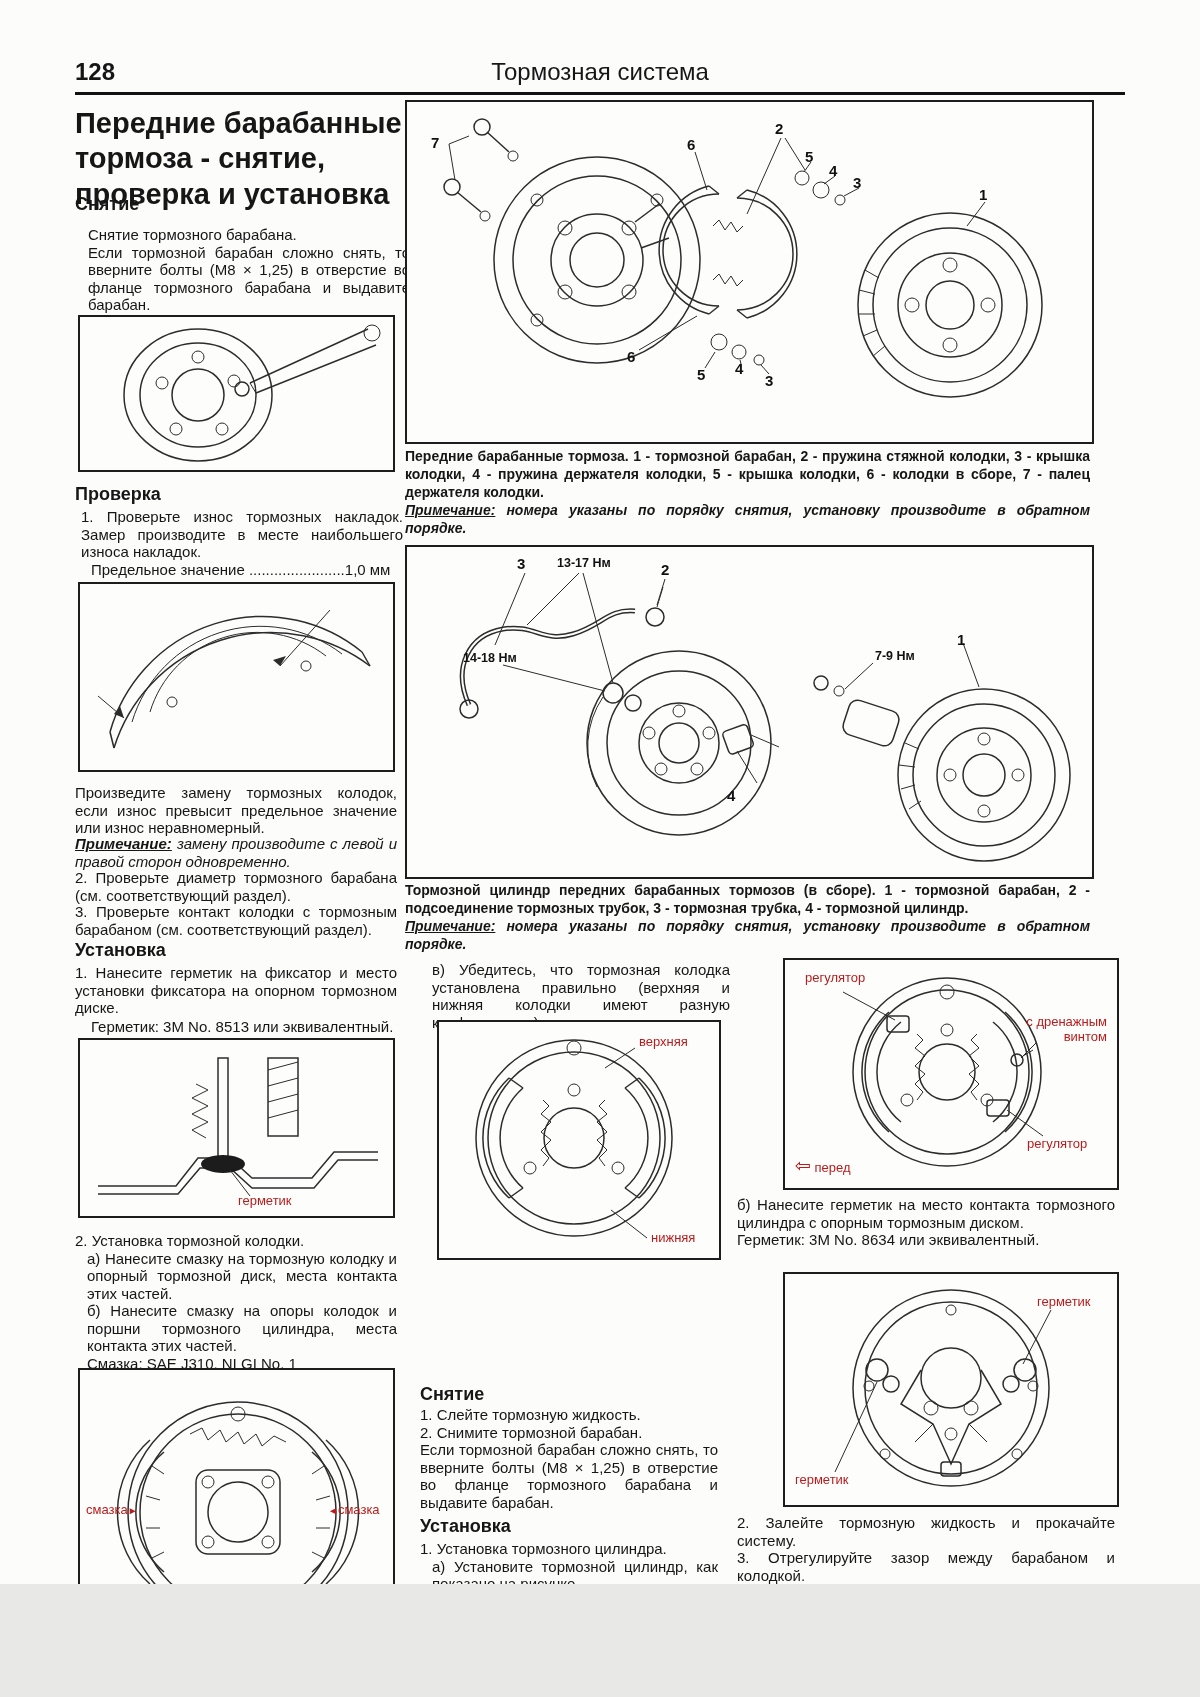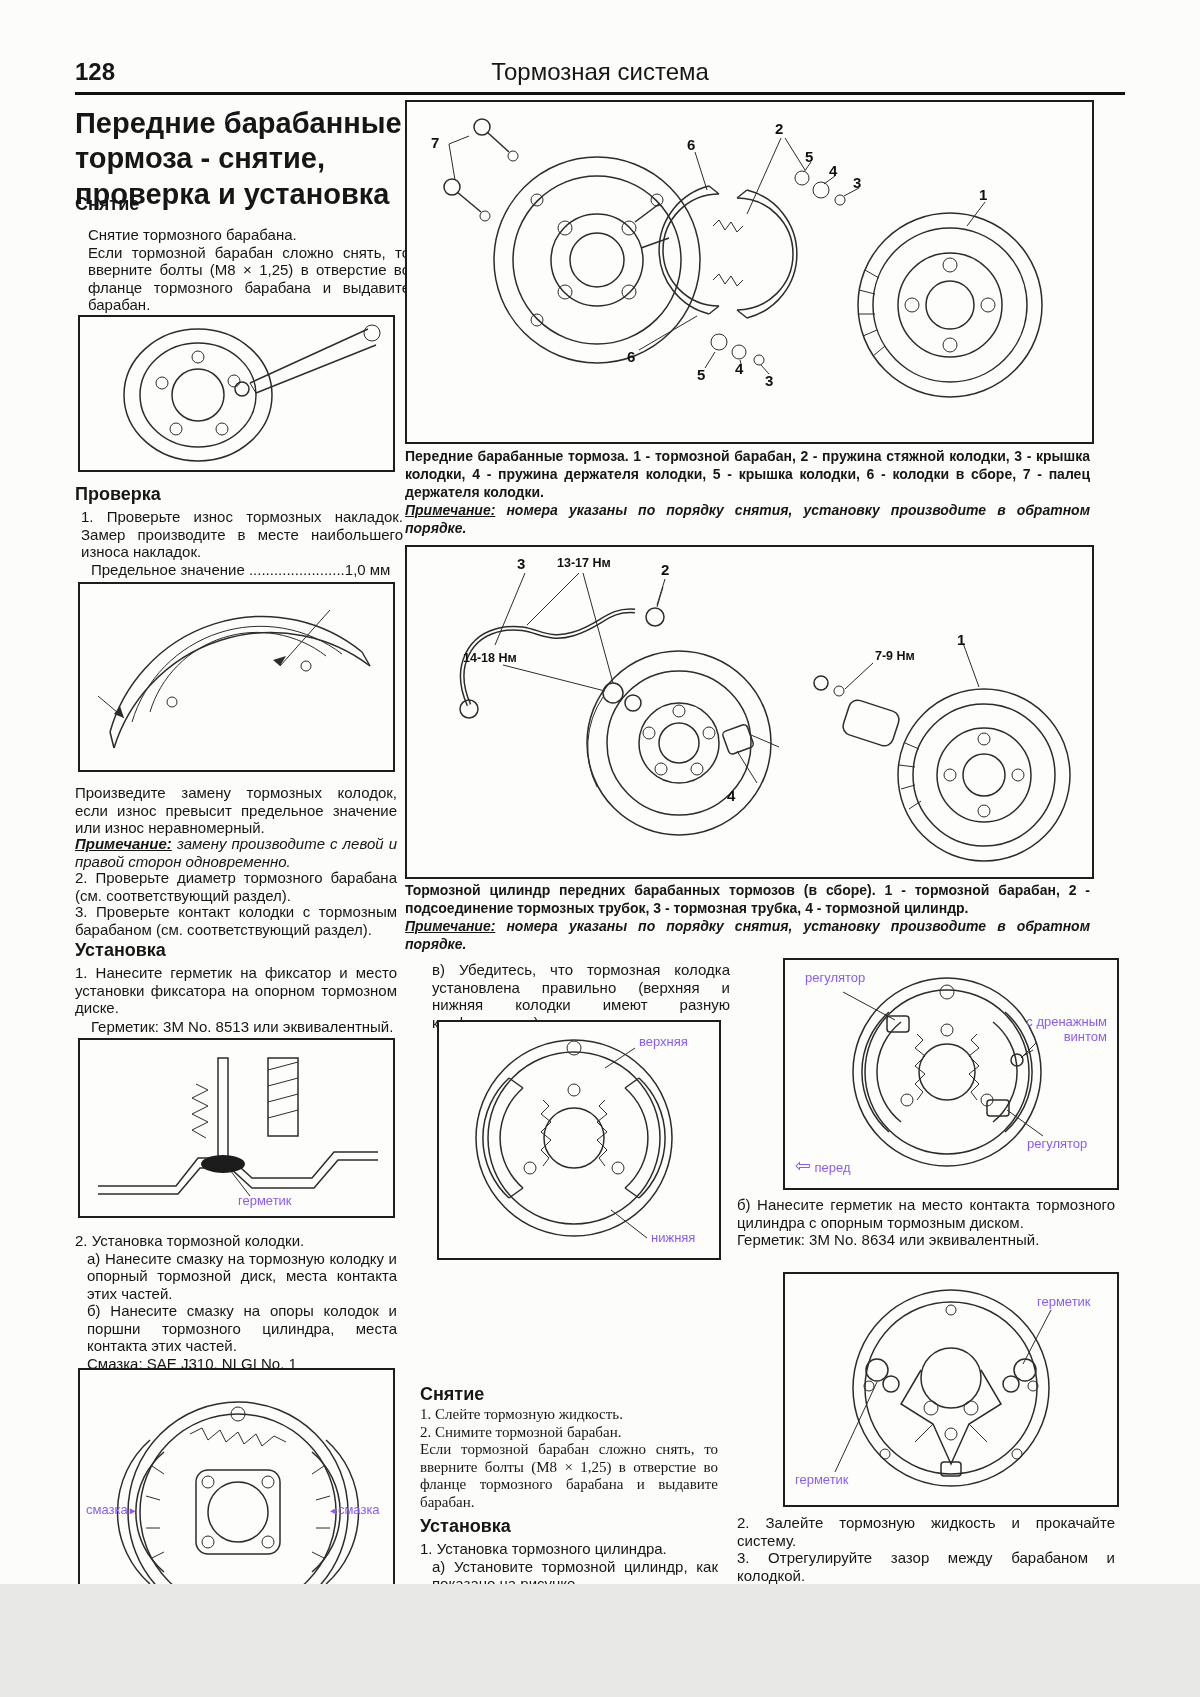--- a/index.html
+++ b/index.html
@@ -15,21 +15,21 @@
   .body{font-size:15px;line-height:1.17;text-align:justify;}
   .body p{margin:0;}
   .ind{padding-left:16px;text-align:left;}
   .sub{padding-left:12px;}
   .note-label{font-style:italic;text-decoration:underline;font-weight:bold;}
   .note-text{font-style:italic;}
   .fig{position:absolute;border:2px solid #1d1d1d;background:#fdfdfc;}
   .cap{font-size:14px;font-weight:bold;line-height:1.28;text-align:justify;}
   .capnote-label{font-style:italic;text-decoration:underline;}
   .capnote{font-style:italic;}
-  .flabel{position:absolute;font-size:13px;color:#8b5cf6;white-space:nowrap;}
+  .flabel{position:absolute;font-size:13px;color:#b91c1c;white-space:nowrap;}
   .num{position:absolute;font-size:15px;font-weight:bold;color:#111;}
   .torq{position:absolute;font-size:12.5px;font-weight:bold;color:#111;white-space:nowrap;}
   .arrowglyph{font-family:"DejaVu Sans",sans-serif;font-size:19px;line-height:1;}
   svg{display:block;}
   .sk{stroke:#2c2c2c;fill:none;stroke-width:1.5;}
   .sk2{stroke:#2c2c2c;fill:none;stroke-width:1;}
   .ld{stroke:#2c2c2c;fill:none;stroke-width:1;}
 </style>
 </head>
 <body>
@@ -328,21 +328,21 @@
       <polyline class="sk2" points="104,78 110,84 102,92 112,100 102,110 112,118 102,128 110,136 104,144"></polyline>
       <polyline class="sk2" points="166,78 160,84 168,92 158,100 168,110 158,118 168,128 160,136 166,144"></polyline>
       <line class="ld" x1="196" y1="26" x2="166" y2="46"></line>
       <line class="ld" x1="208" y1="216" x2="172" y2="188"></line>
     </svg>
     <span class="flabel" style="left:200px;top:12px;">верхняя</span>
     <span class="flabel" style="left:212px;top:208px;">нижняя</span>
   </div>
 
   <div class="abs h2" style="left:420px;top:1384px;">Снятие</div>
-  <div class="abs body" style="left:420px;top:1406px;width:298px;font-family:Liberation Serif, serif;">
+  <div class="abs body" style="left:420px;top:1406px;width:298px;">
     <p>1. Слейте тормозную жидкость.</p>
     <p>2. Снимите тормозной барабан.</p>
     <p>Если тормозной барабан сложно снять, то вверните болты (М8 × 1,25) в отверстие во фланце тормозного барабана и выдавите барабан.</p>
   </div>
   <div class="abs h2" style="left:420px;top:1516px;">Установка</div>
   <div class="abs body" style="left:420px;top:1540px;width:298px;">
     <p>1. Установка тормозного цилиндра.</p>
     <p class="sub">а) Установите тормозной цилиндр, как показано на рисунке.</p>
   </div>
 

